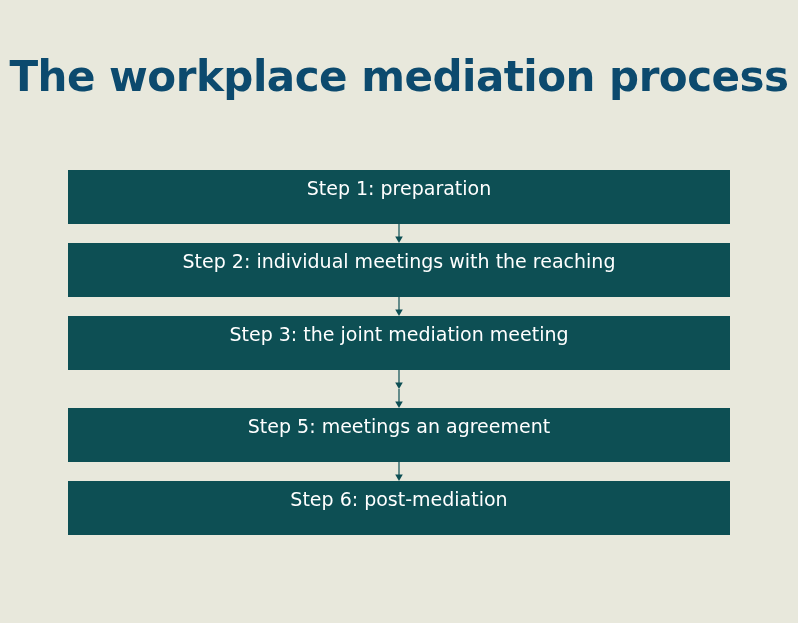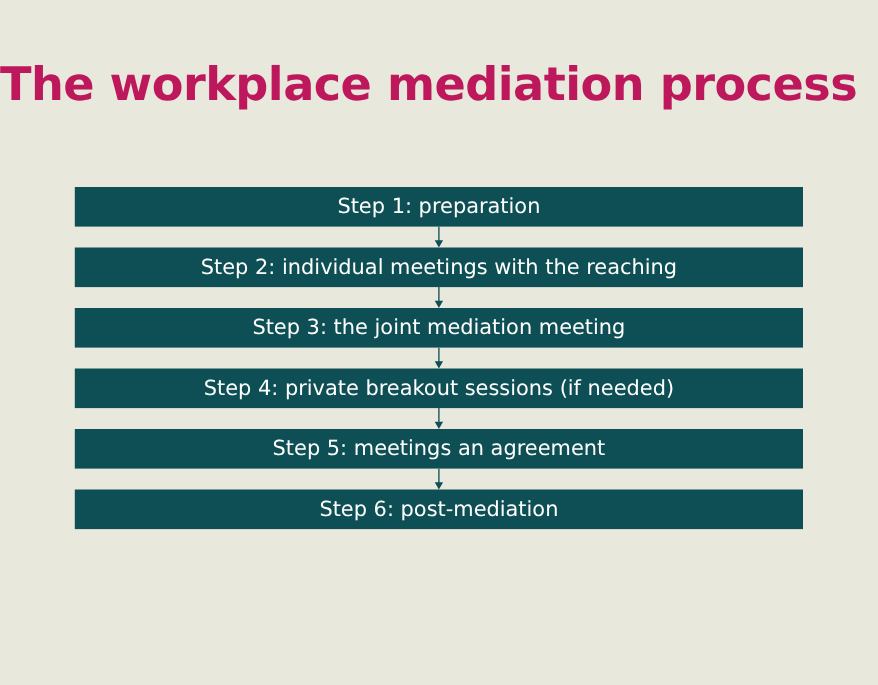--- a/index.html
+++ b/index.html
@@ -17,36 +17,37 @@
     position: relative;
     width: 798px;
     height: 623px;
     box-sizing: border-box;
   }
   .title {
     position: absolute;
     top: 52px;
     left: 0;
     width: 798px;
-    color: #be185d;
+    text-align: center;
+    color: #0c4a6e;
     font-size: 42px;
     font-weight: bold;
     letter-spacing: -0.5px;
     font-family: "DejaVu Sans", sans-serif;
   }
   .flow {
     position: absolute;
     top: 170px;
     left: 68px;
     width: 662px;
   }
   .step-box {
     background: #0d4f54;
     color: #ffffff;
-    height: 36px;
+    height: 54px;
     line-height: 36px;
     text-align: center;
     font-size: 19px;
     font-family: "DejaVu Sans", sans-serif;
     box-sizing: border-box;
     width: 100%;
   }
   .connector {
     height: 19px;
     width: 100%;
@@ -89,21 +90,20 @@
 
     <div class="step-box">Step 3: the joint mediation meeting</div>
 
     <div class="connector">
       <svg width="14" height="19" viewBox="0 0 14 19">
         <line x1="7" y1="0" x2="7" y2="14" stroke="#0d4f54" stroke-width="1.2"></line>
         <polygon points="7,19 3.2,12.5 10.8,12.5" fill="#0d4f54"></polygon>
       </svg>
     </div>
 
-    <div class="step-box">Step 4: private breakout sessions (if needed)</div>
 
     <div class="connector">
       <svg width="14" height="19" viewBox="0 0 14 19">
         <line x1="7" y1="0" x2="7" y2="14" stroke="#0d4f54" stroke-width="1.2"></line>
         <polygon points="7,19 3.2,12.5 10.8,12.5" fill="#0d4f54"></polygon>
       </svg>
     </div>
 
     <div class="step-box">Step 5: meetings an agreement</div>
 

